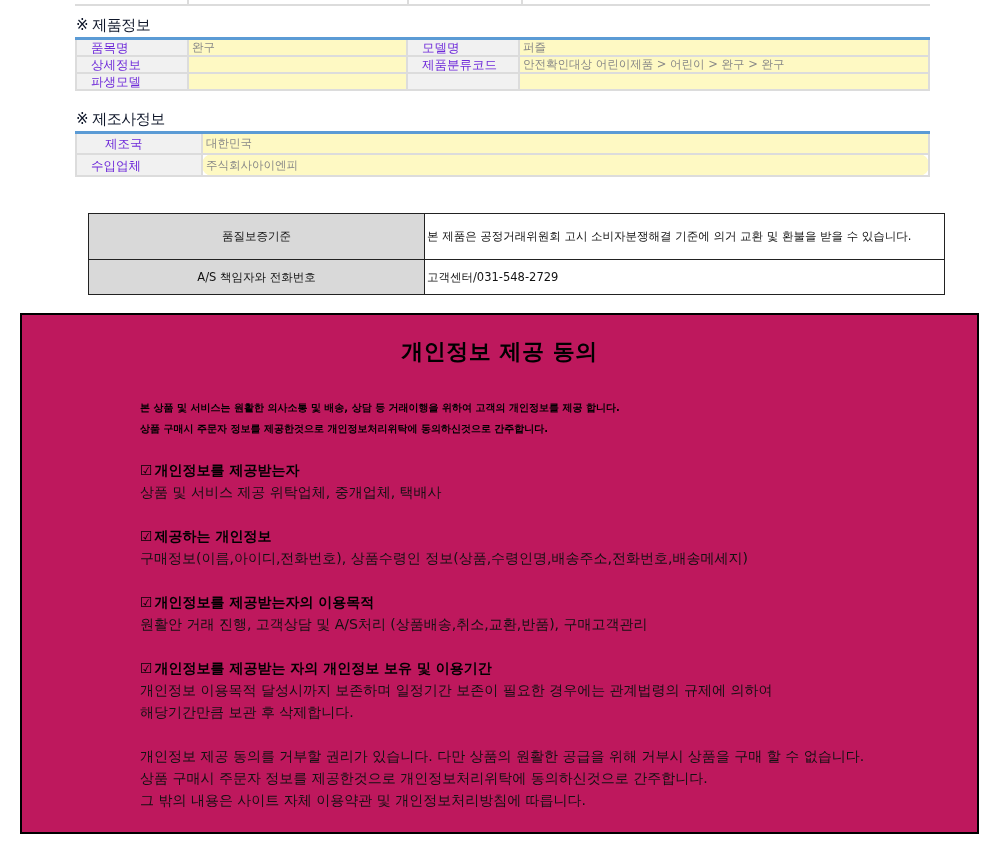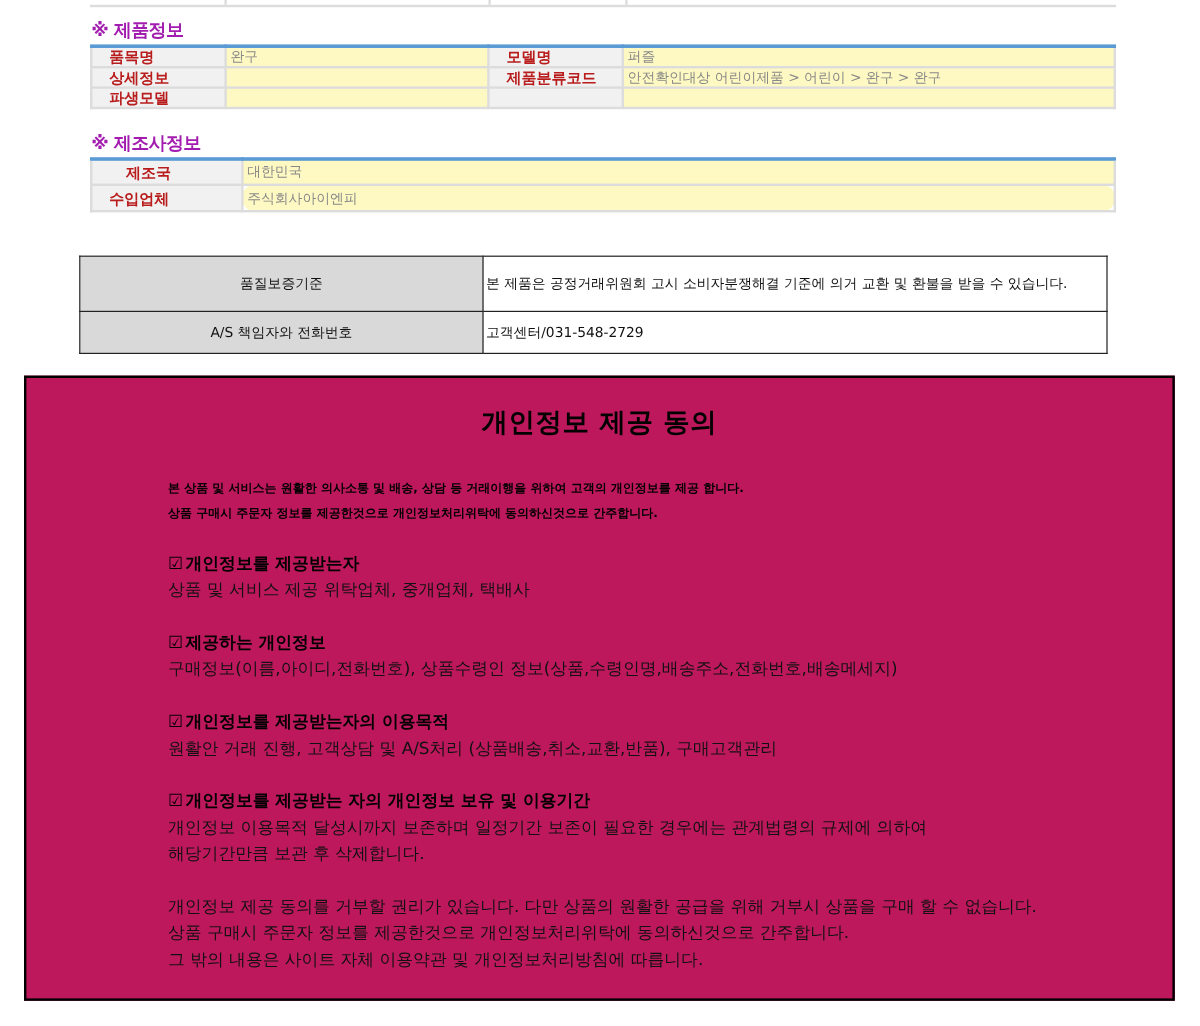--- a/index.html
+++ b/index.html
@@ -3,28 +3,28 @@
   <meta charset="utf-8">
   <style>
     html, body { margin: 0; padding: 0; background: #ffffff; }
     body { width: 1000px; height: 855px; position: relative; overflow: hidden; font-family: "DejaVu Sans", sans-serif; color: #333; }
 
     .top-remnant { position: absolute; left: 75px; top: 0; width: 855px; height: 4px; border-bottom: 2px solid #dcdcdc; }
     .top-remnant .c1 { position:absolute; left:112px; top:-2px; width:2px; height:6px; background:#dcdcdc; }
     .top-remnant .c2 { position:absolute; left:332px; top:-2px; width:2px; height:6px; background:#dcdcdc; }
     .top-remnant .c3 { position:absolute; left:446px; top:-2px; width:2px; height:6px; background:#dcdcdc; }
 
-    .section-title { position: absolute; left: 76px; font-size: 15px; font-weight: bold; color: #a21caf; letter-spacing: -0.5px; }
+    .section-title { position: absolute; left: 76px; font-size: 15px; font-weight: normal; color: #0f172a; letter-spacing: -0.5px; }
 
     table.info { position: absolute; left: 75px; width: 855px; border-collapse: collapse; border-top: 3px solid #5b9bd5; font-size: 12px; }
     table.info td { border: 2px solid #dcdcdc; height: 15px; padding: 0 0 0 3px; line-height: 15px; }
-    table.info td.lbl { background: #f1f1f1; font-weight: bold; color: #b91c1c; padding-left: 14px; font-size: 12.5px; }
+    table.info td.lbl { background: #f1f1f1; font-weight: normal; color: #6d28d9; padding-left: 14px; font-size: 12.5px; }
     table.info td.val { color: #888; font-size: 11.5px; background: #fef9c3; }
 
-    table.qa { position: absolute; left: 66px; top: 213px; width: 857px; border-collapse: collapse; font-size: 11.5px; color: #111; }
+    table.qa { position: absolute; left: 88px; top: 213px; width: 857px; border-collapse: collapse; font-size: 11.5px; color: #111; }
     table.qa td { border: 1px solid #222; height: 40px; padding: 0 2px; }
     table.qa td.lbl { background: #d9d9d9; text-align: center; width: 331px; }
 
     .consent { position: absolute; left: 20px; top: 313px; width: 955px; height: 517px; border: 2px solid #000; background: #be185d; color: #000; }
     .consent h1 { position: absolute; left: 0; right: 0; top: 22px; margin: 0; text-align: center; font-size: 22px; font-weight: bold; letter-spacing: 0.5px; }
     .consent .intro { position: absolute; left: 118px; top: 82px; font-size: 10px; font-weight: bold; line-height: 21px; }
     .consent .block { position: absolute; left: 118px; font-size: 14px; line-height: 22px; }
     .consent .block .head { font-weight: bold; }
     .consent .block .body { color: #111; }
     .consent .footer { position: absolute; left: 118px; top: 430px; font-size: 14px; line-height: 22px; color: #111; }

